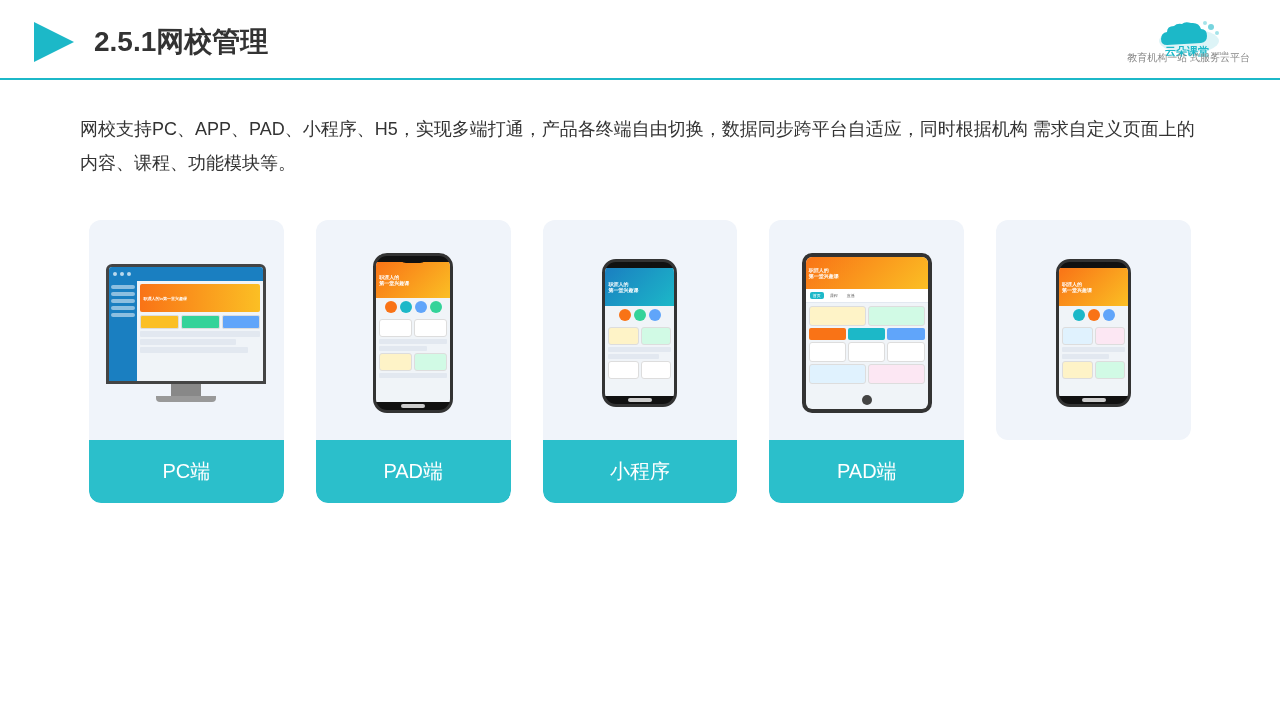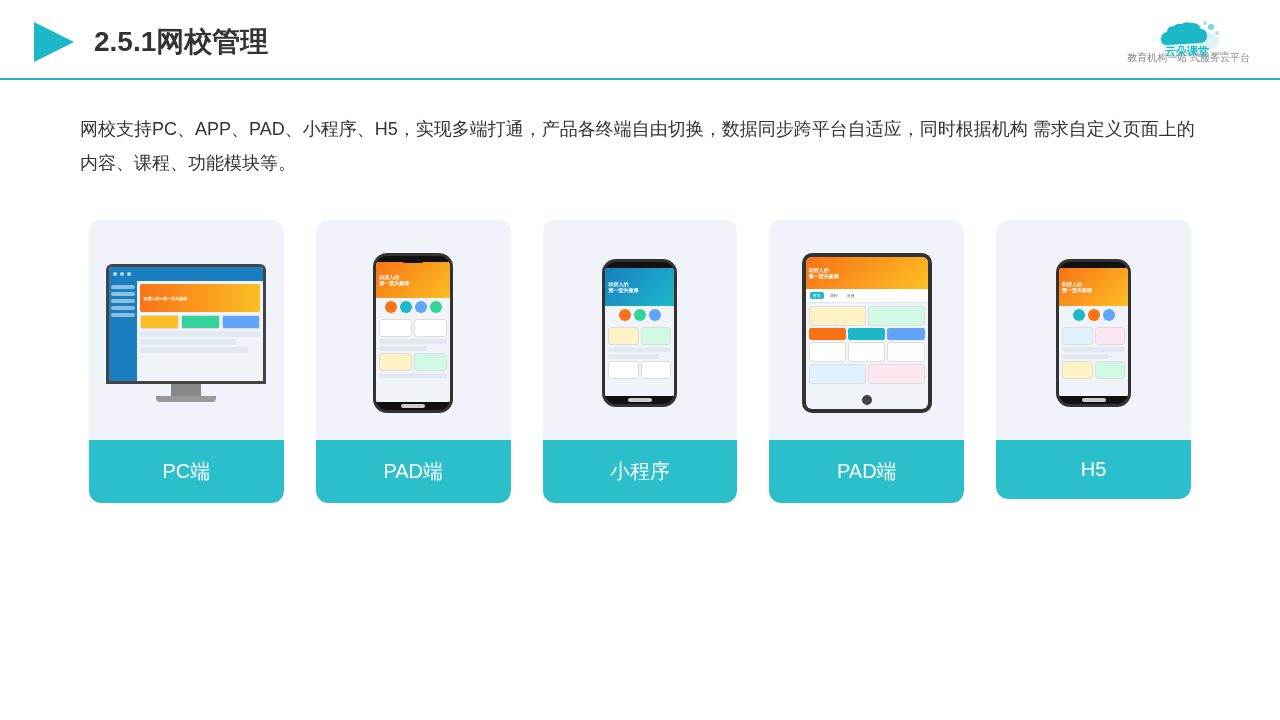--- a/index.html
+++ b/index.html
@@ -605,16 +605,15 @@
               <div class="phone-card-row">
                 <div class="phone-mini-card" style="background:#fef3c7;"></div>
                 <div class="phone-mini-card" style="background:#d1fae5;"></div>
               </div>
             </div>
           </div>
           <div class="phone-bottom-btn"></div>
         </div>
       </div>
     </div>
-    <div class="card-label">H5</div>
   </div>
 
 </div>
 
 </body></html>

